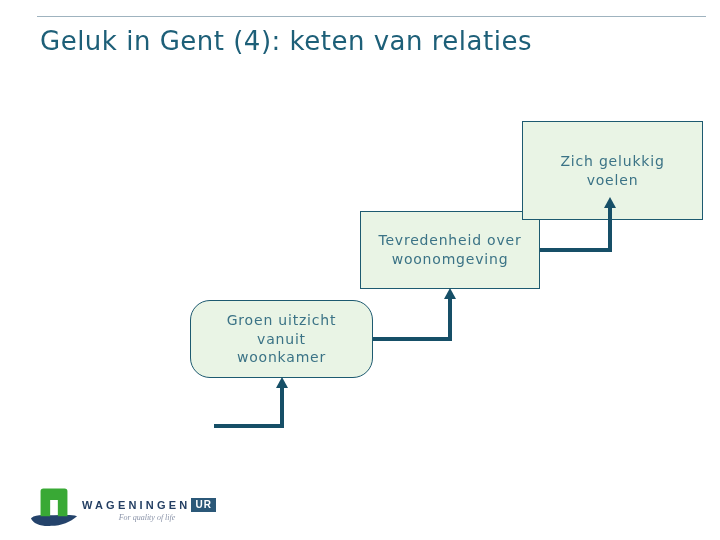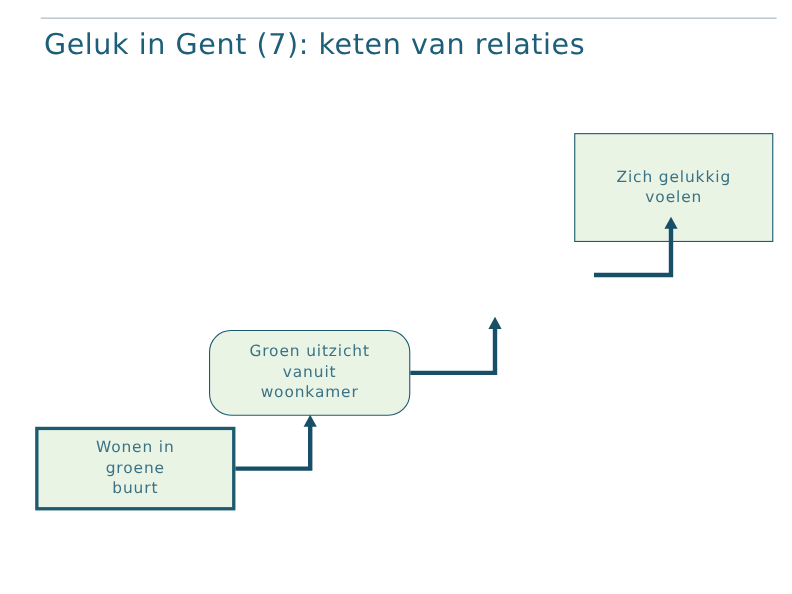--- a/index.html
+++ b/index.html
@@ -80,42 +80,55 @@
     font-family: "Liberation Serif", serif;
   }
 </style>
 </head>
 <body>
 
 <div class="slide">
 
   <div class="top-rule"></div>
 
-  <h1 class="title">Geluk in Gent (7): keten van relaties</h1>
+  <h1 class="title">Geluk in Gent (4): keten van relaties</h1>
 
-  <div class="box box1">
-    <span class="t1">Wonen in groene buurt</span>
-  </div>
 
   <div class="box box2">
     <span class="t2">Groen uitzicht vanuit woonkamer</span>
   </div>
 
+  <div class="box box3">
+    <span class="t3">Tevredenheid over woonomgeving</span>
+  </div>
 
   <div class="box box4">
     <span class="t4">Zich gelukkig voelen</span>
   </div>
 
   <svg class="connectors" viewBox="0 0 720 540" xmlns="http://www.w3.org/2000/svg">
     <g stroke="#164f67" stroke-width="4" fill="none">
       <path d="M214 426 H282 V387"></path>
       <path d="M373 339 H450 V298"></path>
       <path d="M540 250 H610 V207"></path>
     </g>
     <g fill="#164f67">
       <polygon points="276,388 288,388 282,377"></polygon>
       <polygon points="444,299 456,299 450,288"></polygon>
       <polygon points="604,208 616,208 610,197"></polygon>
     </g>
   </svg>
 
+  <div class="logo">
+    <svg class="logo-mark" width="48" height="45" viewBox="0 0 50 46" xmlns="http://www.w3.org/2000/svg">
+      <path d="M1 32 C7 27 15 29 25 29 C34 29 43 28 49 30 C42 36 33 40 22 40 C13 41 3 38 1 32 Z" fill="#24436b"></path>
+      <path d="M11 4 Q11 1 14 1 H36 Q39 1 39 4 V30 H29 V13 H21 V30 H11 Z" fill="#39a935"></path>
+    </svg>
+    <div class="logo-text">
+      <div class="logo-row">
+        <span class="wordmark">WAGENINGEN</span>
+        <span class="ur-badge">UR</span>
+      </div>
+      <div class="tagline">For quality of life</div>
+    </div>
+  </div>
 
 </div>
 
 </body></html>

